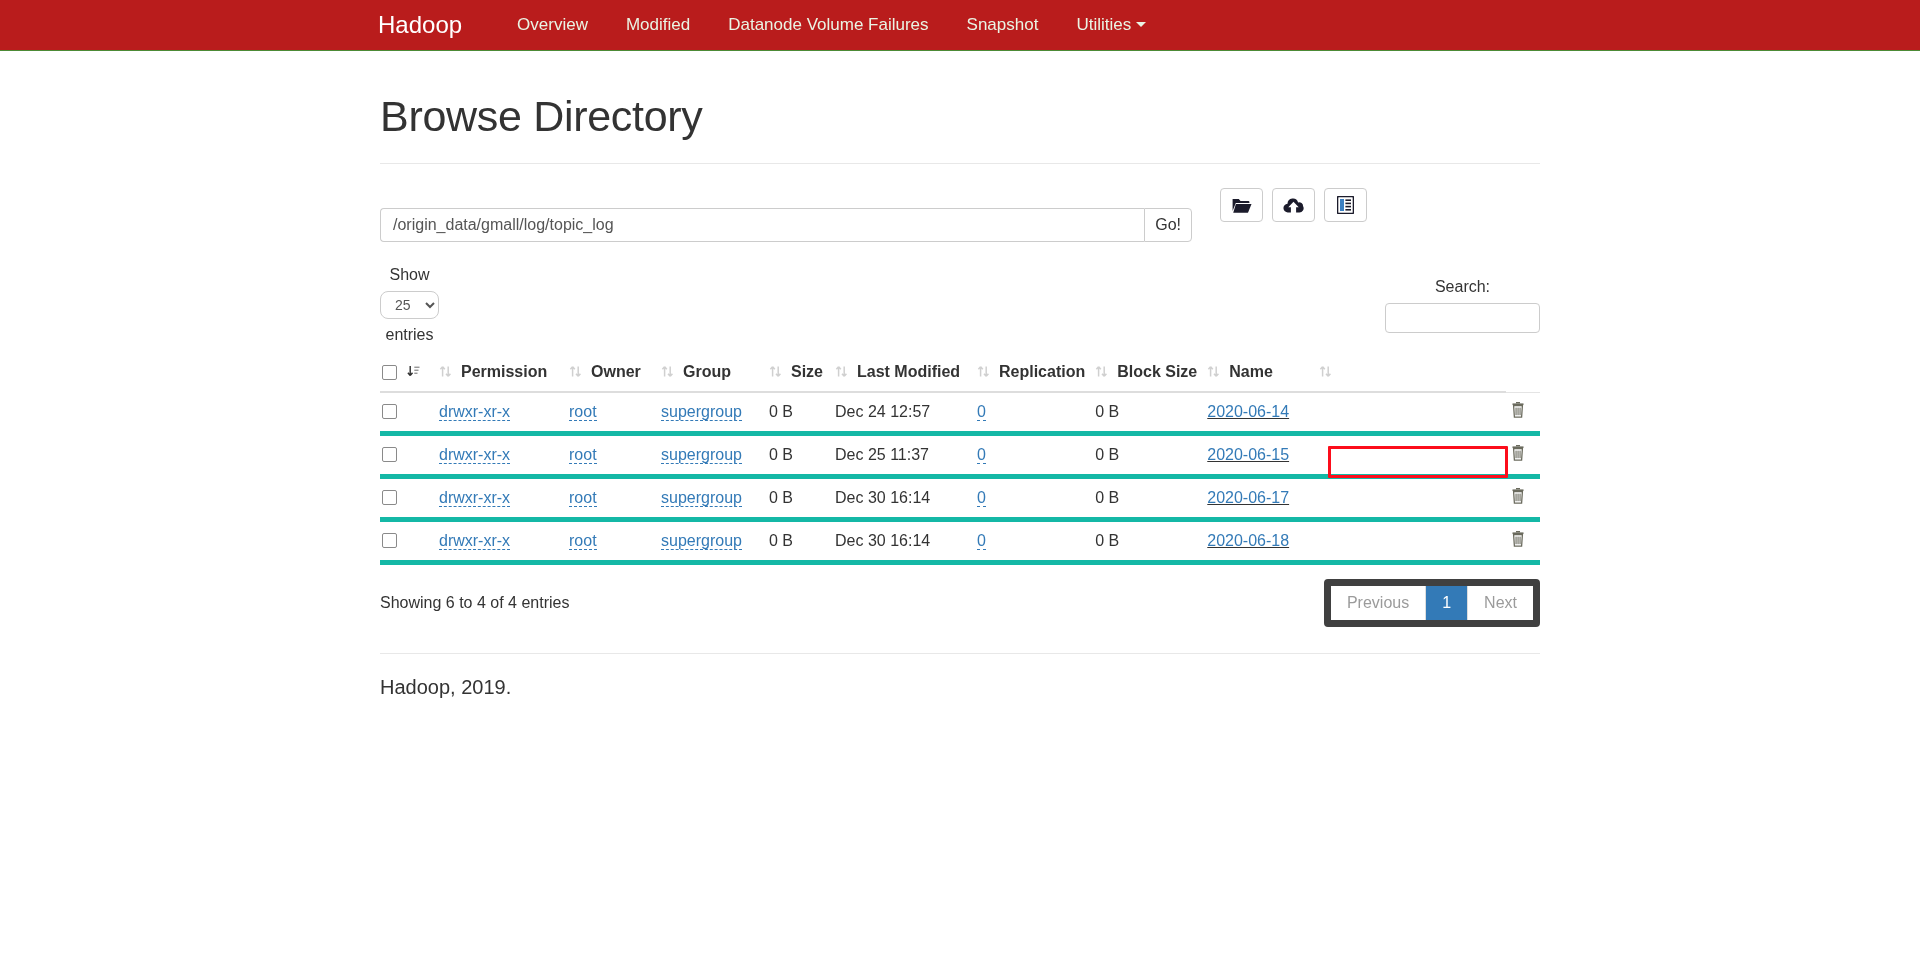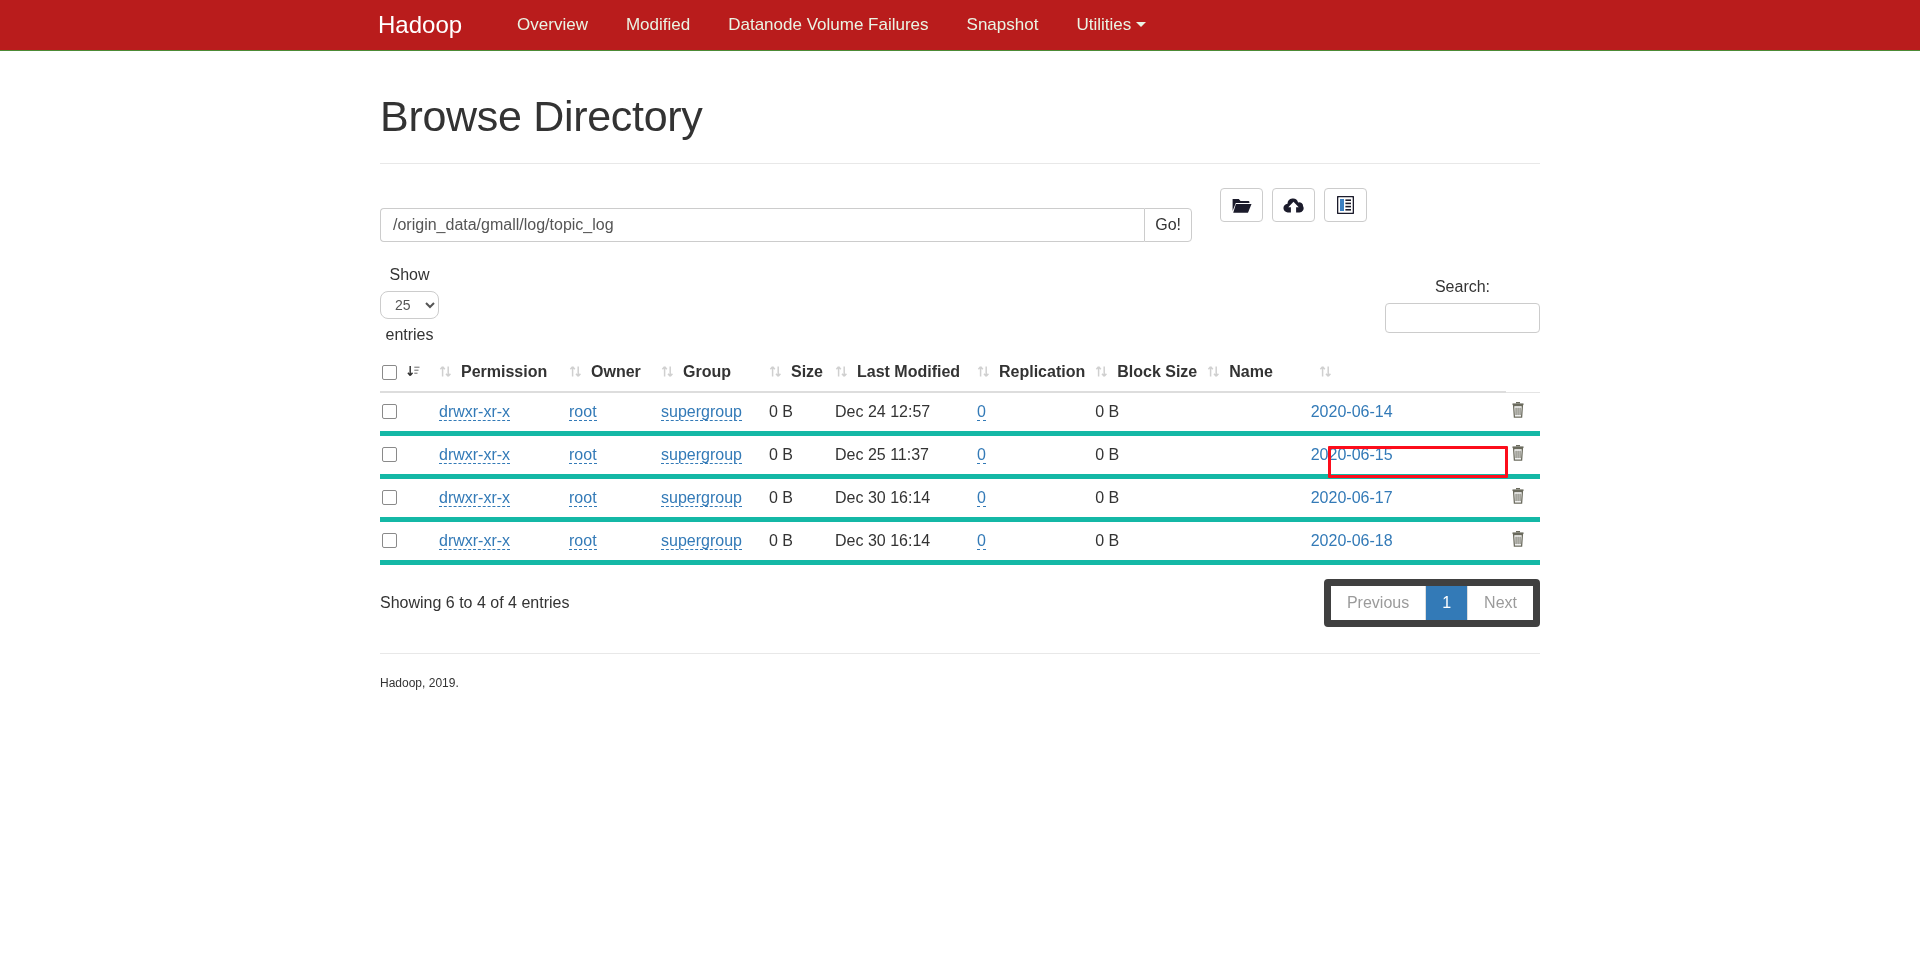--- a/index.html
+++ b/index.html
@@ -206,21 +206,21 @@
     color: #337ab7;
     text-decoration: none;
     border-bottom: 1px dashed #337ab7;
     cursor: pointer;
   }
   a.plain {
     color: #337ab7;
     text-decoration: none;
     cursor: pointer;
   }
-  td.name-cell { text-align: center; padding-right: 14px; }
+  td.name-cell { text-align: left; padding-right: 14px; text-decoration: underline; }
   td.trash-cell { width: 34px; text-align: center; padding-right: 0; }
   .trash-btn { cursor: pointer; display: inline-block; line-height: 0; }
 
   .col-check { width: 26px; padding-left: 2px !important; }
   .col-sort1 { width: 24px; }
 
   
   th.c-perm { width: 130px; }
   th.c-owner { width: 92px; }
   th.c-group { width: 108px; }
@@ -256,21 +256,21 @@
   .pager button:last-child { border-right: none; }
   .pager button.active { background: #337ab7; color: #ffffff; }
 
   
   hr.footer-divider {
     border: none;
     border-top: 1px solid #e8e8e8;
     margin: 26px 0 0 0;
   }
   .page-footer {
-    font-size: 12px;
+    font-size: 20px;
     color: #333333;
     padding-top: 22px;
   }
 
   
   .red-box {
     position: absolute;
     border: 3px solid #fc0d1b;
     pointer-events: none;
     z-index: 50;

